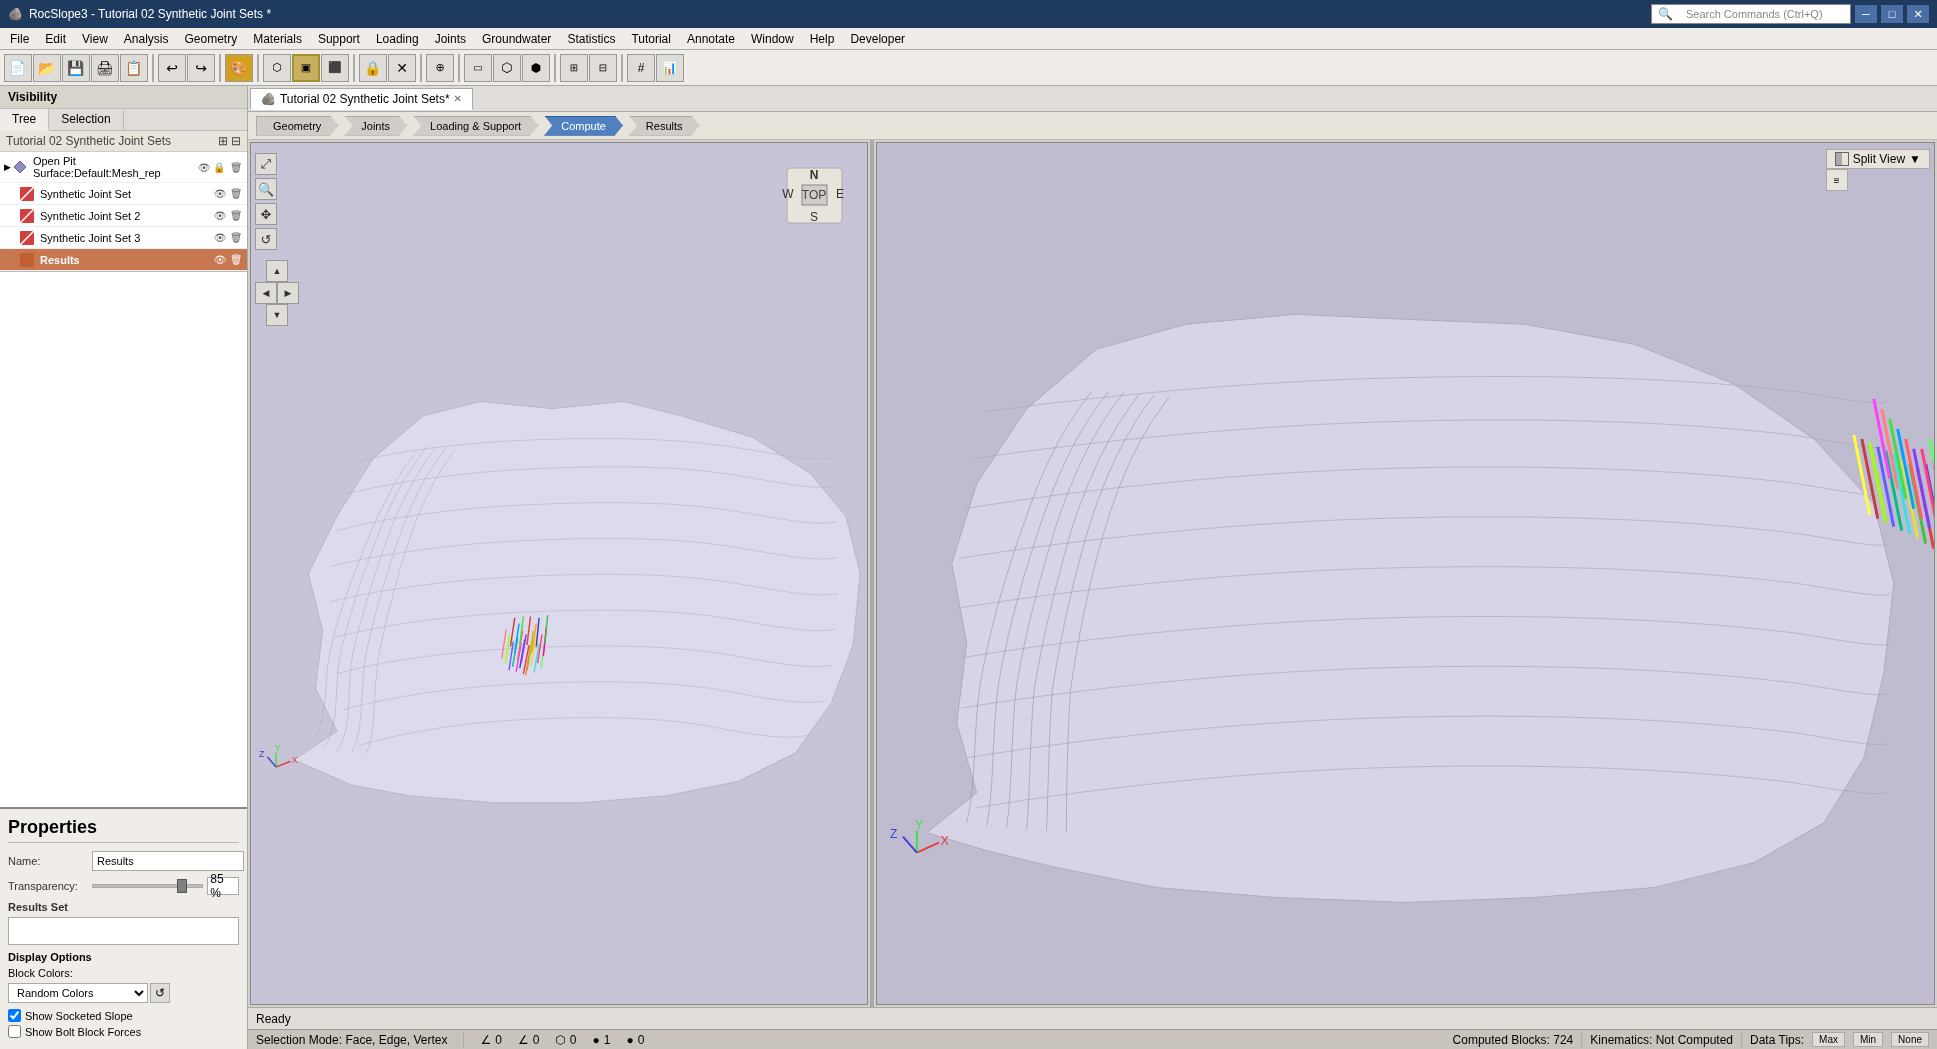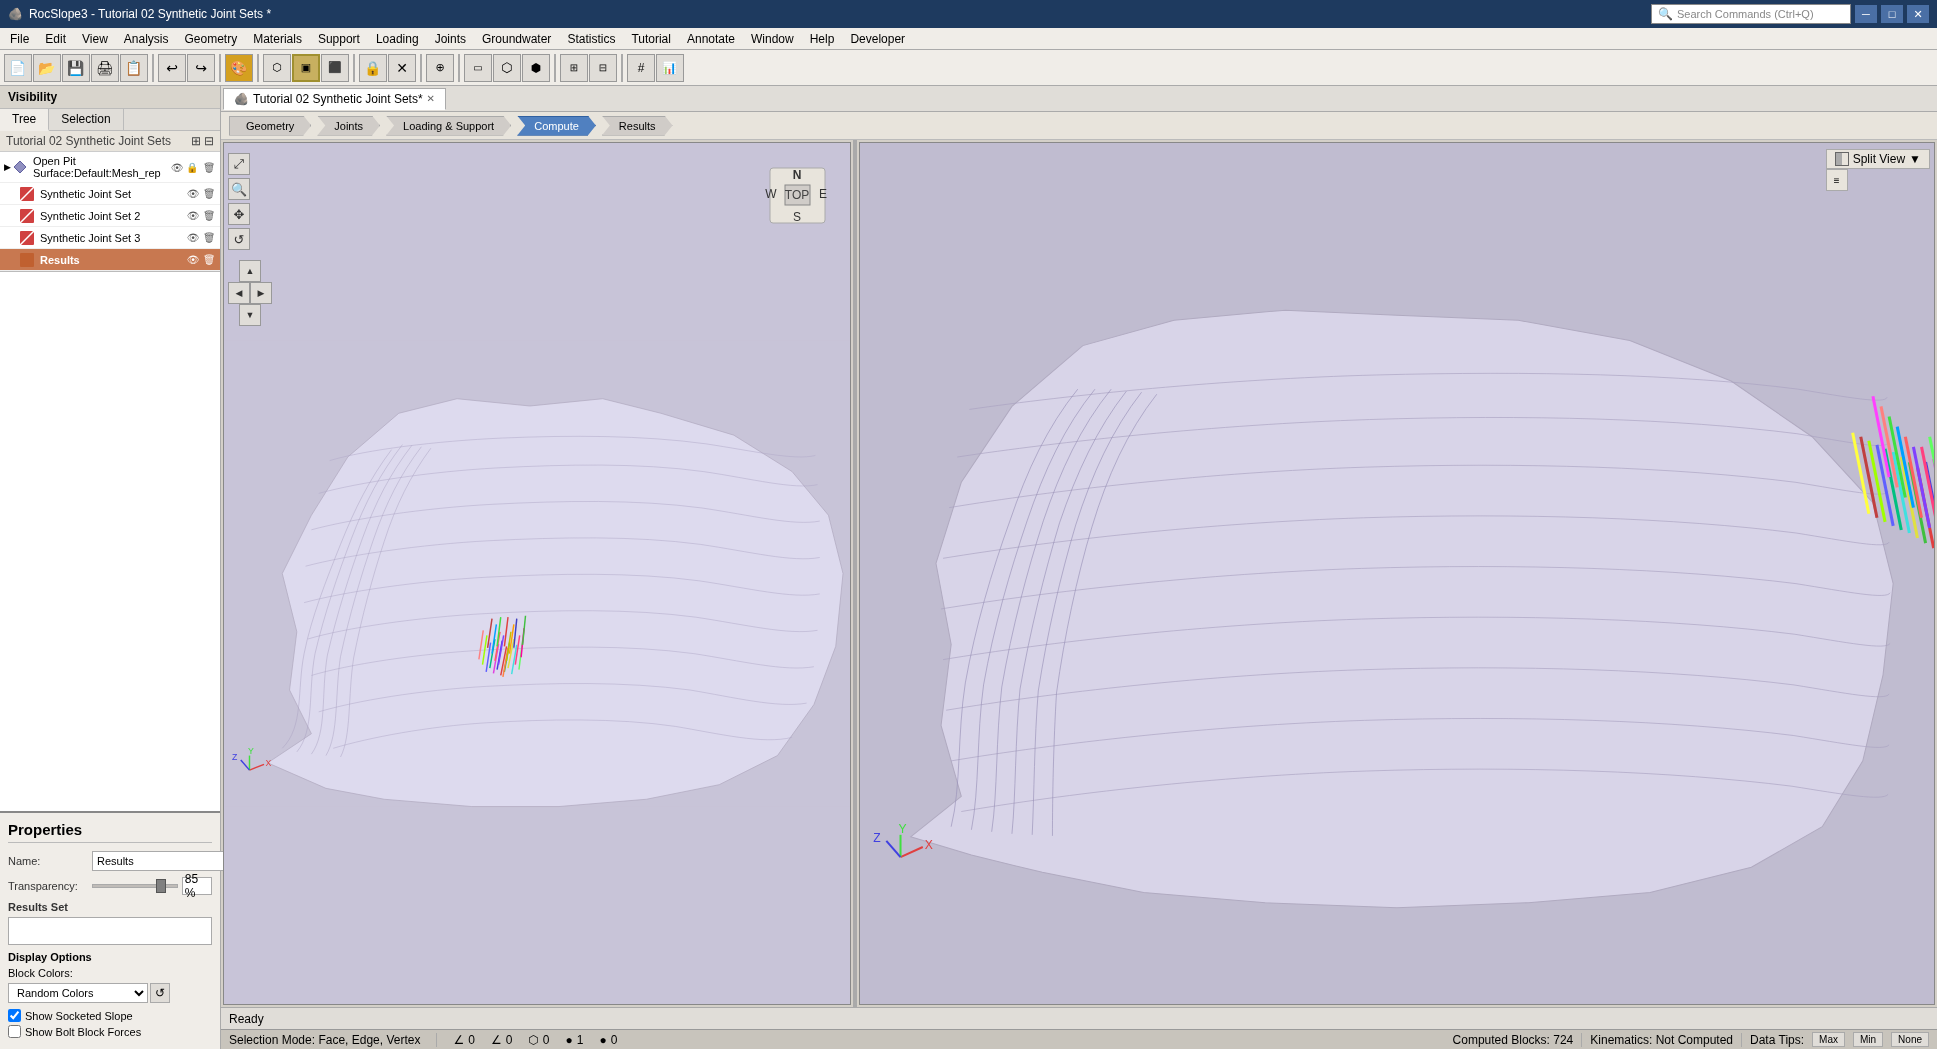--- a/index.html
+++ b/index.html
@@ -20,38 +20,38 @@
     .toolbar { height: 36px; background: #f0ede8; display: flex; align-items: center; padding: 2px 4px; border-bottom: 1px solid #aaa; flex-shrink: 0; gap: 2px; }
     .tb-btn { width: 28px; height: 28px; background: #e0ddd8; border: 1px solid #999; cursor: pointer; display: flex; align-items: center; justify-content: center; font-size: 14px; }
     .tb-btn.active { background: #c8b870; border: 2px solid #a09030; }
     .tb-separator { width: 2px; height: 28px; background: #aaa; margin: 0 2px; }
     .tb-group { display: flex; align-items: center; gap: 1px; }
 
     
     .main-content { display: flex; flex: 1; overflow: hidden; }
 
     
-    .left-panel { width: 221px; background: #f0ede8; border-right: 1px solid #aaa; display: flex; flex-direction: column; flex-shrink: 0; }
+    .left-panel { width: 248px; background: #f0ede8; border-right: 1px solid #aaa; display: flex; flex-direction: column; flex-shrink: 0; }
 
     
     .visibility-header { background: #d8d4cc; padding: 4px 8px; font-weight: bold; font-size: 12px; border-bottom: 1px solid #bbb; }
     .vis-tabs { display: flex; background: #e0ddd8; border-bottom: 1px solid #bbb; }
     .vis-tab { padding: 3px 12px; cursor: pointer; font-size: 12px; border-right: 1px solid #bbb; }
     .vis-tab.active { background: #f0ede8; border-bottom: 2px solid #f0ede8; margin-bottom: -1px; }
     .tree-header { background: #e8e4dc; padding: 3px 6px; font-size: 11px; color: #444; border-bottom: 1px solid #ccc; display: flex; align-items: center; justify-content: space-between; }
     .tree-content { flex: 1; overflow-y: auto; background: white; }
     .tree-item { display: flex; align-items: center; padding: 3px 4px; border-bottom: 1px solid #eee; cursor: pointer; min-height: 22px; }
     .tree-item .item-icon { width: 16px; height: 14px; margin-right: 4px; flex-shrink: 0; }
     .tree-item .item-label { flex: 1; font-size: 11px; }
     .tree-item .item-actions { display: flex; gap: 2px; }
     .tree-item .action-icon { width: 14px; height: 14px; font-size: 10px; color: #555; cursor: pointer; display: flex; align-items: center; justify-content: center; }
 
     
     .properties-panel { background: #f0ede8; border-top: 1px solid #aaa; padding: 8px; }
-    .properties-title { font-weight: bold; font-size: 15px; margin-bottom: 8px; border-bottom: 1px solid #bbb; padding-bottom: 4px; }
+    .properties-title { font-weight: bold; font-size: 18px; margin-bottom: 8px; border-bottom: 1px solid #bbb; padding-bottom: 4px; }
     .prop-row { display: flex; align-items: center; margin-bottom: 6px; gap: 4px; }
     .prop-label { width: 80px; font-size: 11px; color: #333; flex-shrink: 0; }
     .prop-input { flex: 1; border: 1px solid #aaa; background: white; padding: 2px 4px; font-size: 11px; height: 20px; }
     .slider-thumb { width: 180px; }
     .transparency-value { width: 40px; border: 1px solid #aaa; background: white; padding: 1px 2px; font-size: 11px; height: 18px; display: flex; align-items: center; justify-content: flex-end; padding-right: 2px; }
     .transparency-container { display: flex; align-items: center; gap: 4px; flex: 1; }
     .section-title { font-size: 11px; font-weight: bold; color: #333; margin: 6px 0 4px 0; }
     .results-set-box { border: 1px solid #aaa; background: white; height: 28px; font-size: 11px; padding: 2px 4px; display: flex; align-items: center; width: 100%; margin-bottom: 4px; }
     .display-options-title { font-size: 11px; font-weight: bold; margin: 6px 0 4px 0; }
     .block-colors-row { display: flex; align-items: center; gap: 4px; margin-bottom: 4px; }
@@ -133,21 +133,21 @@
 <body>
 
 <div class="titlebar">
   <div class="titlebar-left">
     <span>🪨</span>
     <span>RocSlope3 - Tutorial 02 Synthetic Joint Sets *</span>
   </div>
   <div class="titlebar-right">
     <div class="search-bar">
       <span>🔍</span>
-      <span style="color:#888;font-size:11px;">Search Commands (Ctrl+Q)</span>
+      <span style="color:#888;font-size:11px;margin-left:9px;">Search Commands (Ctrl+Q)</span>
     </div>
     <button class="titlebar-btn">─</button>
     <button class="titlebar-btn">□</button>
     <button class="titlebar-btn">✕</button>
   </div>
 </div>
 
 <div class="menubar">
   <span class="menu-item">File</span>
   <span class="menu-item">Edit</span>

